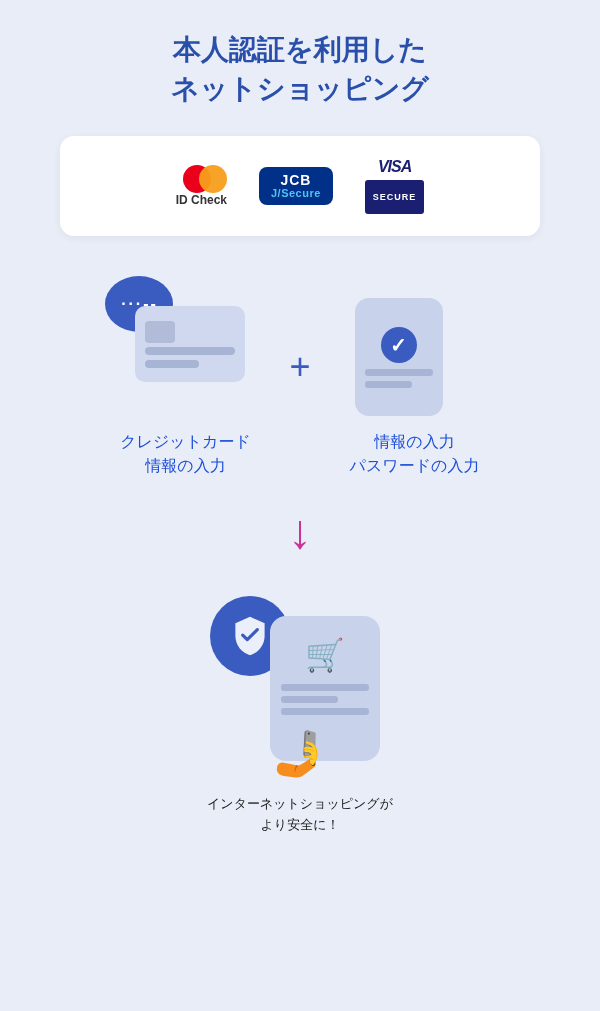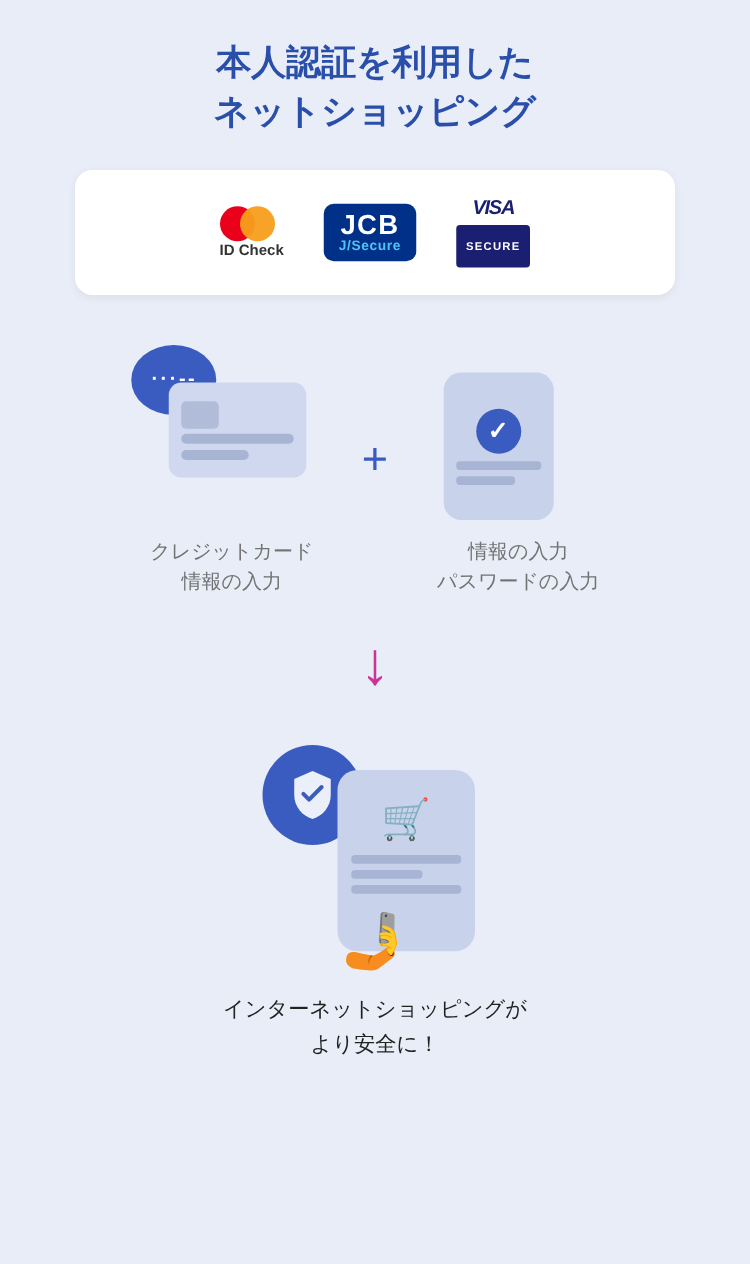--- a/index.html
+++ b/index.html
@@ -33,21 +33,21 @@
       gap: 32px;
       width: 100%;
       max-width: 480px;
       margin-bottom: 40px;
       box-shadow: 0 2px 8px rgba(0,0,0,0.06);
     }
 
     .mc-logo {
       display: flex;
       flex-direction: column;
-      align-items: flex-start;
+      align-items: flex-end;
       gap: 0;
     }
     .mc-circles {
       display: flex;
       position: relative;
       width: 44px;
       height: 28px;
     }
     .mc-circle-left {
       width: 28px;
@@ -73,21 +73,21 @@
     }
 
     .jcb-logo {
       background: #003087;
       border-radius: 8px;
       padding: 6px 12px;
       text-align: center;
     }
     .jcb-top {
       color: white;
-      font-size: 22px;
+      font-size: 14px;
       font-weight: 900;
       letter-spacing: 1px;
       line-height: 1;
     }
     .jcb-bottom {
       color: #4fc3f7;
       font-size: 11px;
       font-weight: 600;
       letter-spacing: 0.5px;
     }
@@ -258,21 +258,21 @@
 
     .plus-sign {
       font-size: 36px;
       color: #3a5bbf;
       font-weight: 300;
       margin-top: -20px;
     }
 
     .step-label {
       font-size: 16px;
-      color: #737373;
+      color: #1d4ed8;
       text-align: center;
       line-height: 1.5;
       font-weight: 500;
     }
 
     .arrow-down {
       font-size: 48px;
       color: #cc3399;
       margin: 10px 0 20px 0;
       font-weight: 900;
@@ -336,21 +336,21 @@
     .hand-hold {
       position: absolute;
       bottom: 0;
       left: 50%;
       transform: translateX(-50%);
       font-size: 44px;
       line-height: 1;
     }
 
     .result-label {
-      font-size: 17px;
+      font-size: 13px;
       color: #222;
       text-align: center;
       line-height: 1.6;
       font-weight: 500;
     }
   </style>
 </head>
 <body>
 
 <h1 class="main-title">

